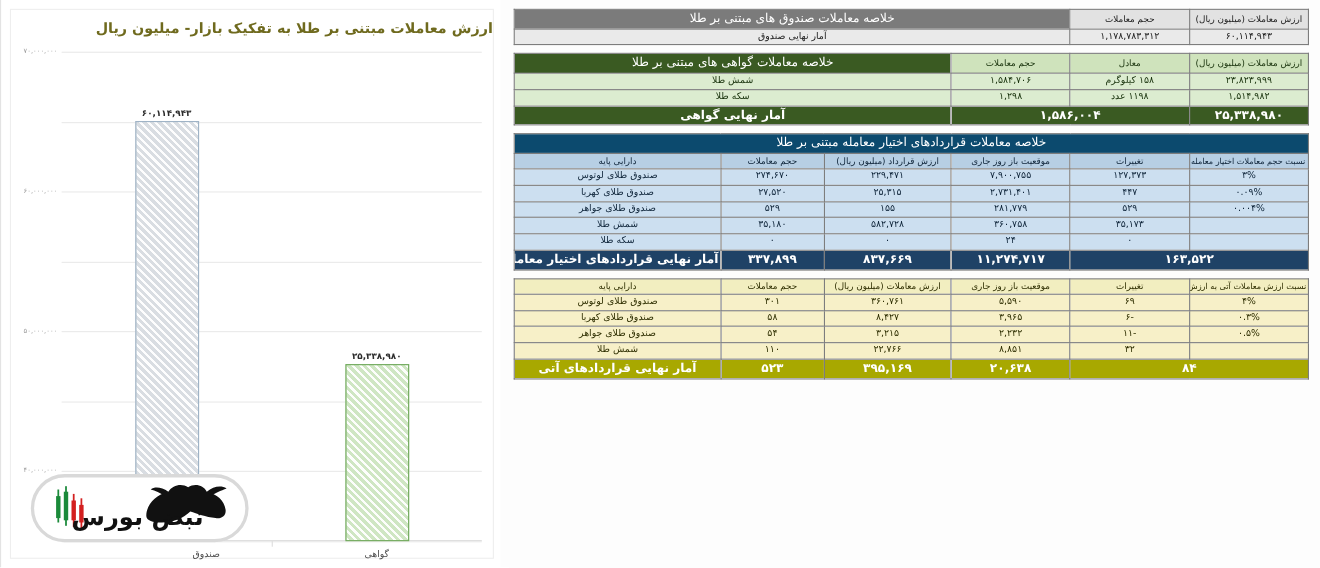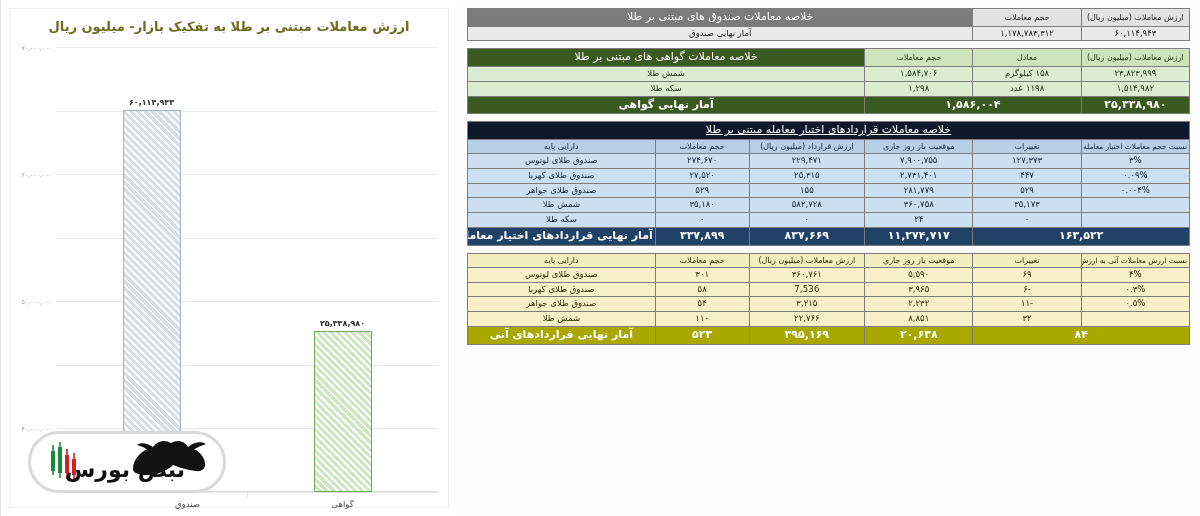--- a/index.html
+++ b/index.html
@@ -61,21 +61,21 @@
   .t1 td { border-color: #6f6f6f; }
 
   
   .t2 .title-cell { background: #3a5a22; color: #ffffff; }
   .t2 .hdr-cell   { background: #cfe3bc; color: #16300a; }
   .t2 .body-cell  { background: #dcecd0; color: #16300a; }
   .t2 .total-cell { background: #3a5a22; color: #ffffff; font-weight: bold; font-size: 11px; }
   .t2 td { border-color: #3a5a22; }
 
   
-  .t3 .title-cell { background: #0f172a; color: #ffffff; text-decoration: underline; }
+  .t3 .title-cell { background: #0c4a6e; color: #ffffff; }
   .t3 .hdr-cell   { background: #b7cfe4; color: #0d2338; }
   .t3 .body-cell  { background: #ccdff0; color: #0d2338; }
   .t3 .total-cell { background: #1f4266; color: #ffffff; font-weight: bold; font-size: 11px; }
   .t3 td { border-color: #1f4266; }
 
   
   .t4 .title-cell { background: #a8a800; color: #ffffff; }
   .t4 .hdr-cell   { background: #f2eec0; color: #2e2e00; }
   .t4 .body-cell  { background: #f7f0c8; color: #2e2e00; }
   .t4 .total-cell { background: #a8a800; color: #ffffff; font-weight: bold; font-size: 11px; }
@@ -95,21 +95,21 @@
   .chart-card {
     position: absolute;
     left: 8px; top: 8px;
     width: 440px; height: 500px;
     background: #ffffff;
     border: 1px solid #eeeeee;
   }
   .chart-title {
     position: absolute;
     top: 10px; right: 0; left: 0;
-    text-align: center;
+    text-align: right;
     font-size: 13px;
     font-weight: bold;
     color: #6f6a1e;
     font-family: "DejaVu Sans", "Liberation Sans", sans-serif;
   }
   .plot {
     position: absolute;
     left: 46px; top: 38px;
     width: 382px; height: 445px;
   }
@@ -407,21 +407,21 @@
           <td class="body-cell num">۶۹</td>
           <td class="body-cell num">۵,۵۹۰</td>
           <td class="body-cell num">۳۶۰,۷۶۱</td>
           <td class="body-cell num">۳۰۱</td>
           <td class="body-cell">صندوق طلای لوتوس</td>
         </tr>
         <tr>
           <td class="body-cell num">۰.۳%</td>
           <td class="body-cell num">-۶</td>
           <td class="body-cell num">۳,۹۶۵</td>
-          <td class="body-cell num">7,536</td>
+          <td class="body-cell num">۸,۴۲۷</td>
           <td class="body-cell num">۵۸</td>
           <td class="body-cell">صندوق طلای کهربا</td>
         </tr>
         <tr>
           <td class="body-cell num">۰.۵%</td>
           <td class="body-cell num">-۱۱</td>
           <td class="body-cell num">۲,۲۳۲</td>
           <td class="body-cell num">۳,۲۱۵</td>
           <td class="body-cell num">۵۴</td>
           <td class="body-cell">صندوق طلای جواهر</td>

